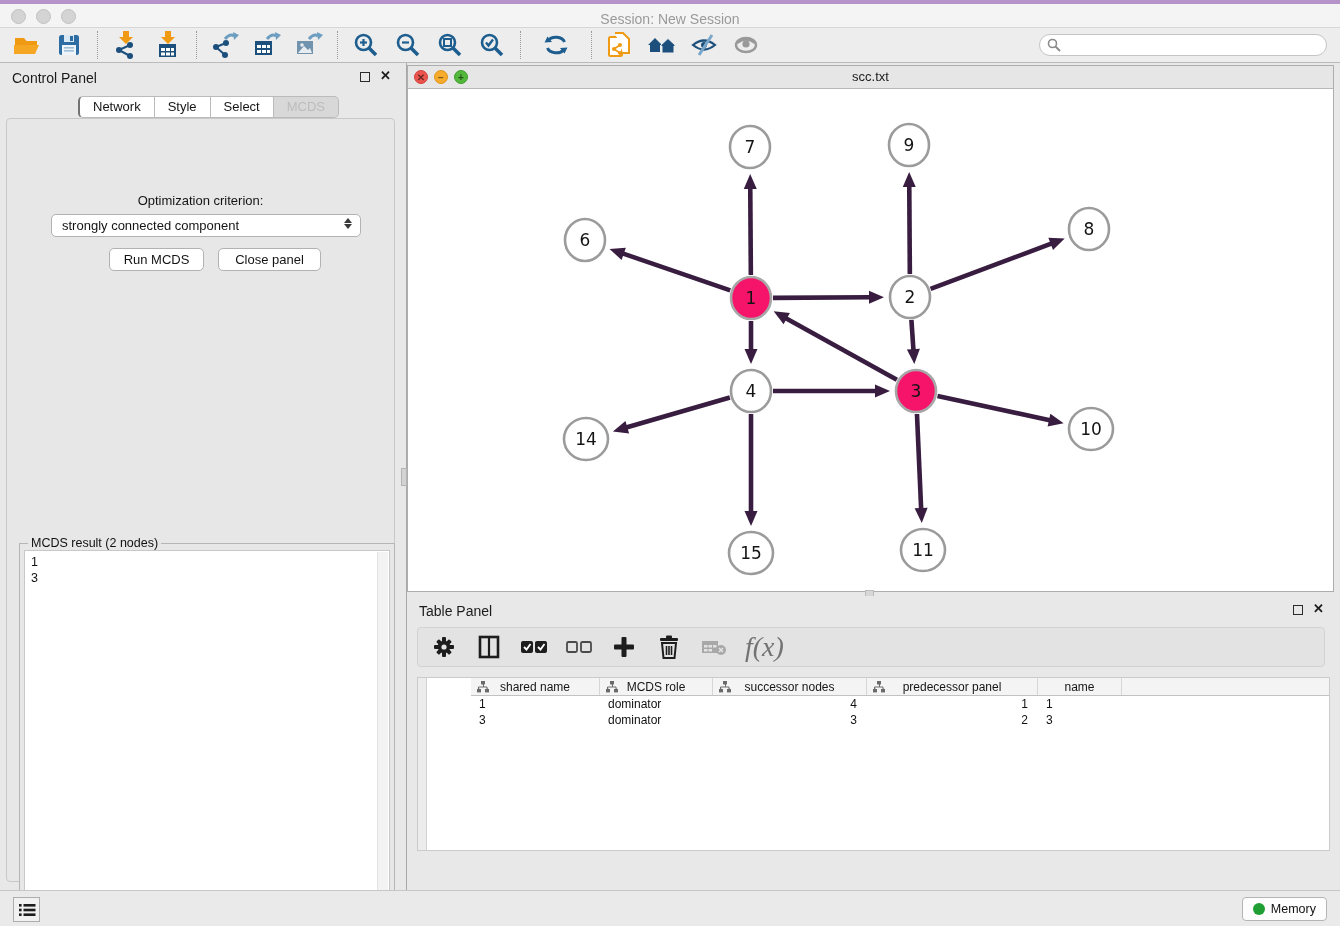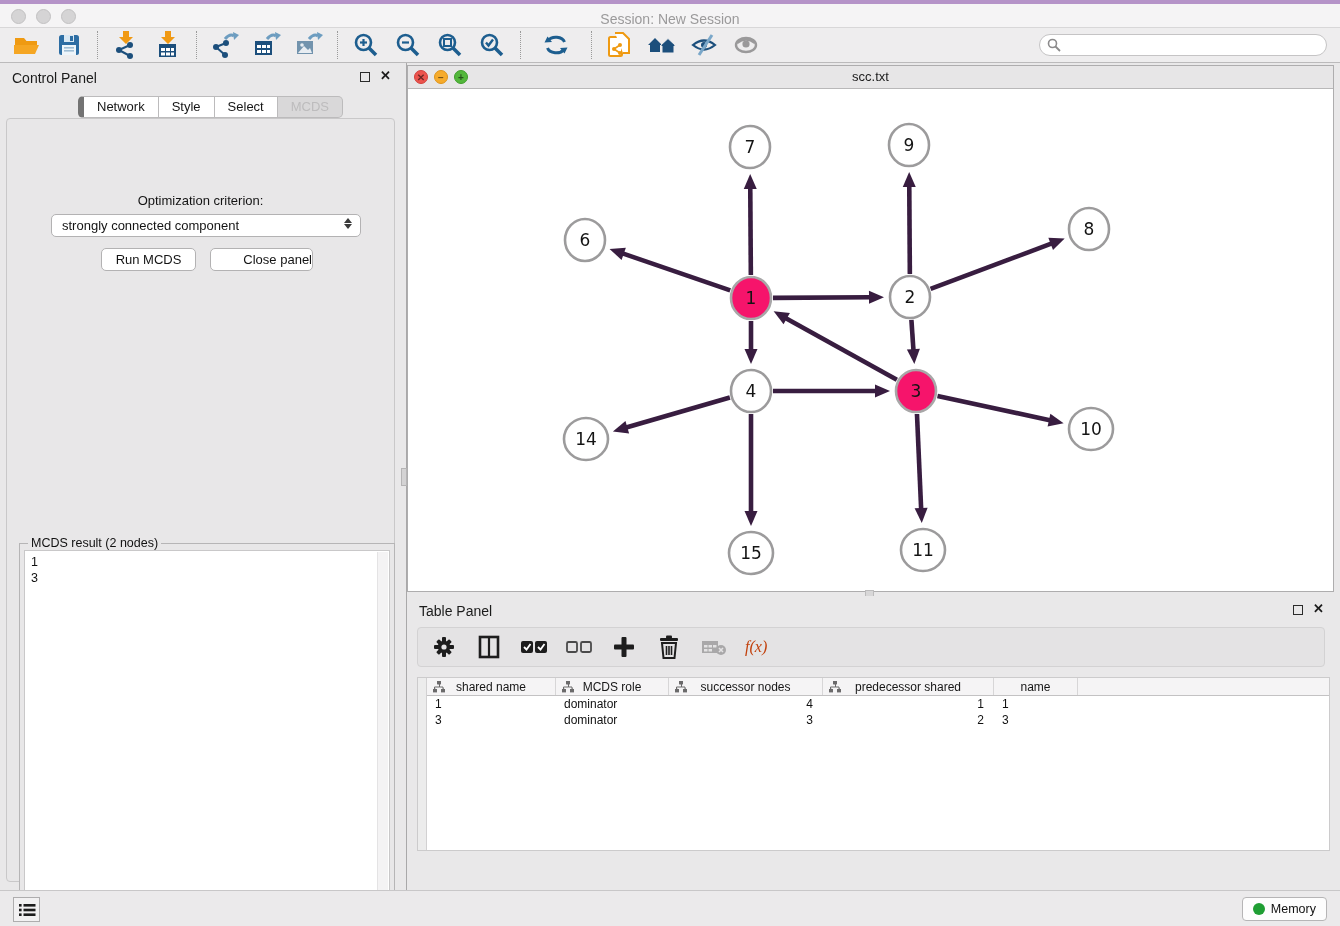--- a/index.html
+++ b/index.html
@@ -28,34 +28,34 @@
   #control-panel { position:absolute; left:0; top:63px; width:401px; height:827px; background:#e9e8e9; }
   #cp-header { position:absolute; left:0; top:0; width:100%; height:28px; }
   .panel-title { position:absolute; left:12px; top:7px; font-size:14px; color:#1b1b1b; }
   .win-icons { position:absolute; right:10px; top:6px; display:flex; gap:10px; align-items:center; }
   .float-ic { width:10px; height:10px; border:1.6px solid #2b2b2b; margin-top:2px; }
   .close-ic { font-size:13px; font-weight:700; color:#1b1b1b; line-height:14px; }
 
   .tabbar { display:flex; }
   #cp-tabs { position:absolute; left:78px; top:33px; }
   .tab { height:22px; line-height:20px; padding:0 13px; font-size:13px; color:#161616; background:#fff; border:1px solid #bcbbbc; border-left:none; cursor:default; }
-  .tab:first-child { border-left:6px solid #737373; border-radius:5px 0 0 5px; }
+  .tab:first-child { border-left:2px solid #737373; border-radius:5px 0 0 5px; }
   .tab:last-child { border-radius:0 5px 5px 0; }
   .tab.selected { background:#d9d8d9; color:#bdbcbd; }
 
   #cp-body { position:absolute; left:6px; top:55px; width:389px; height:764px; border:1px solid #c9c8c9; border-radius:4px; background:#e8e7e8; }
   #opt-label { position:absolute; left:0; top:74px; width:100%; text-align:center; font-size:13px; color:#141414; }
   #criterion-select { position:absolute; left:44px; top:95px; width:310px; height:23px; background:#fff; border:1px solid #b3b2b3; border-radius:5px; font-size:13px; color:#141414; line-height:21px; padding-left:10px; }
   #criterion-arrows { position:absolute; right:8px; top:3px; display:flex; flex-direction:column; gap:1px; }
   #criterion-arrows span { width:0; height:0; border-left:4px solid transparent; border-right:4px solid transparent; }
   #chev-up { border-bottom:5px solid #3a3a3a; }
   #chev-dn { border-top:5px solid #3a3a3a; }
-  .cp-btn { position:absolute; top:129px; height:23px; background:#fff; border:1px solid #b3b2b3; border-radius:5px; font-size:13px; color:#141414; text-align:center; line-height:21px; }
+  .cp-btn { position:absolute; top:129px; height:23px; background:#fff; border:1px solid #b3b2b3; border-radius:5px; font-size:13px; color:#141414; text-align:center; line-height:21px;margin-left:8px; }
   #run-btn { left:94px; width:95px; }
-  #closepanel-btn { left:203px; width:103px;text-align:right; }
+  #closepanel-btn { left:203px; width:103px; }
 
   #result-group { position:absolute; left:12px; top:424px; width:376px; height:384px; border:1px solid #b6b5b6; background:#e8e7e8; }
   #result-title { position:absolute; left:8px; top:-8px; background:#e8e7e8; padding:0 3px; font-size:12.5px; color:#111;text-align:center; }
   #result-text { position:absolute; left:4px; top:6px; right:4px; bottom:4px; background:#fff; border:1px solid #c9c8c9; font-size:12.5px; color:#111; padding:3px 6px; white-space:pre; line-height:16px; }
   #result-scroll { position:absolute; top:1px; right:1px; bottom:1px; width:11px; background:#f4f3f4; border-left:1px solid #e4e3e4; }
 
   
   #v-divider { position:absolute; left:401px; top:63px; width:6px; height:827px; background:#e9e8e9; border-right:1px solid #a9a8a9; }
   #v-handle { position:absolute; left:0; top:405px; width:6px; height:18px; background:#d4d3d4; border:1px solid #b5b4b5; }
 
@@ -70,25 +70,25 @@
   #graph-canvas { position:absolute; left:0; top:23px; width:925px; height:502px; background:#fff; }
 
   #h-divider { position:absolute; left:407px; top:592px; width:927px; height:4px; }
   #h-handle { position:absolute; left:458px; top:-2px; width:9px; height:8px; background:#d8d7d8; border:1px solid #bcbbbc; }
 
   
   #table-panel { position:absolute; left:407px; top:596px; width:927px; height:294px; background:#e9e8e9; }
   #tp-header { position:absolute; left:0; top:0; width:100%; height:26px; }
   #tp-toolbar { position:absolute; left:10px; top:31px; width:908px; height:40px; background:#e4e3e4; border:1px solid #d3d2d3; border-radius:4px; display:flex; align-items:center; padding-left:12px; gap:17px; }
   .tt-btn { width:28px; height:26px; display:flex; align-items:center; justify-content:center; }
-  #fx-label { font-family:"Liberation Serif", serif; font-style:italic; font-size:16px; color:#c2410c; }
+  #fx-label { font-family:"Liberation Serif", serif; font-style:italic; font-size:28px; color:#737373; }
 
   #table-wrap { position:absolute; left:10px; top:81px; width:913px; height:174px; background:#fff; border:1px solid #cccbcc; display:flex; }
   #row-gutter { width:9px; background:#ececec; border-right:1px solid #d2d1d2; }
-  #table-main { flex:1; }
+  #table-main { flex:1;margin-left:44px; }
   #table-header { display:flex; height:18px; background:#f5f4f5; border-bottom:1px solid #c3c2c3; }
   .th { position:relative; display:flex; align-items:center; justify-content:center; font-size:12px; color:#161616; border-right:1px solid #d7d6d7; }
   .th .colicon { position:absolute; left:6px; top:3px; }
   .tr { display:flex; height:16px; }
   .td { font-size:12px; color:#111; line-height:16px; }
   .td.left { padding-left:8px; text-align:left; }
   .td.right { padding-right:10px; text-align:right; }
 
   #table-tabs { position:absolute; left:286px; top:268px; }
 
@@ -485,21 +485,21 @@
             </div>
             <div class="th" style="width: 171px;">
               <svg class="colicon" width="12" height="12" viewBox="0 0 12 12">
                 <g fill="#6b6a6b">
                   <rect x="4" y="0" width="4" height="3.4"></rect>
                   <rect x="0" y="8" width="4" height="3.4"></rect>
                   <rect x="8" y="8" width="4" height="3.4"></rect>
                   <path d="M5.5 3 h1 v3 h-5 v2 h1 M6.5 6 h3.5 v2 h1" stroke="#6b6a6b" stroke-width="1" fill="none"></path>
                 </g>
               </svg>
-              <span>predecessor shared</span>
+              <span>predecessor panel</span>
             </div>
             <div class="th" style="width: 84px;">
               <span>name</span>
             </div>
           </div>
         <div id="table-body">
             <div class="tr">
               <div class="td left" style="width: 129px;">1</div>
               <div class="td left" style="width: 113px;">dominator</div>
               <div class="td right" style="width: 154px;">4</div>

